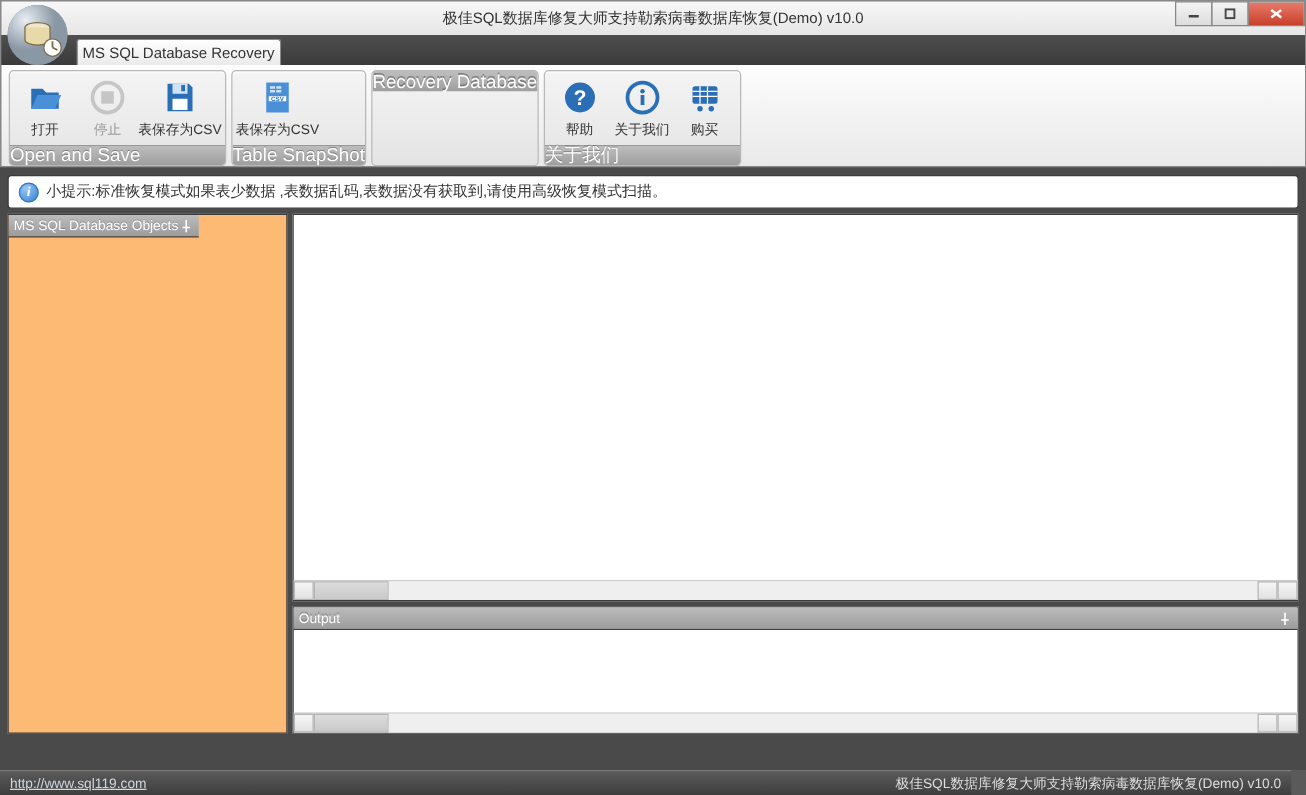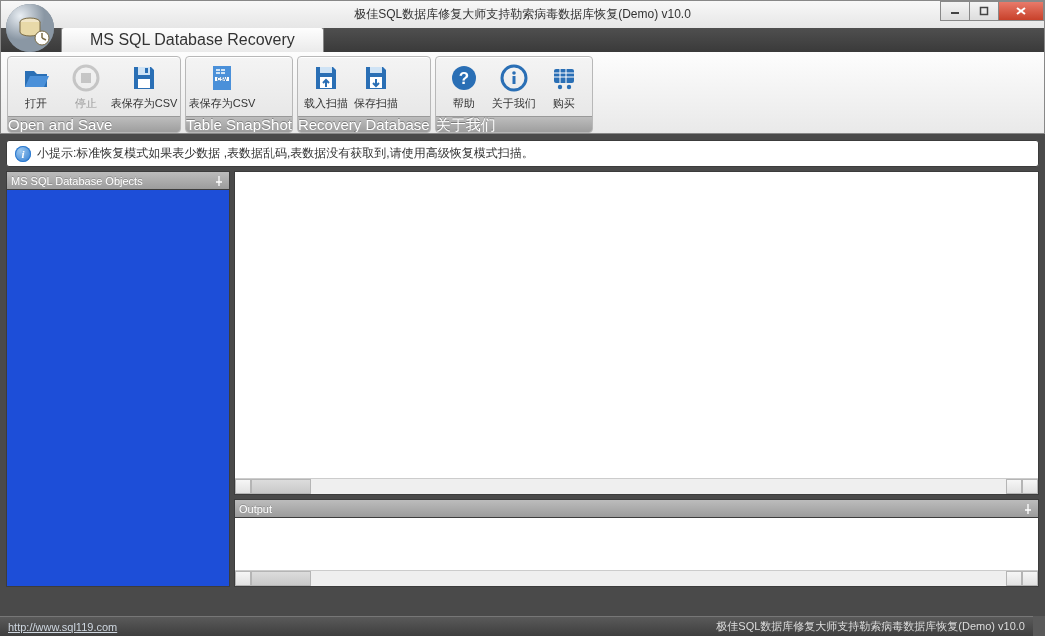--- a/index.html
+++ b/index.html
@@ -76,22 +76,22 @@
   border-right: 1px solid #888;
   display: flex;
   align-items: flex-end;
   padding-left: 60px;
 }
 .tabstrip .tab {
   background: linear-gradient(to bottom,#fefefe,#eaeaea);
   border: 1px solid #888;
   border-bottom: none;
   border-radius: 3px 3px 0 0;
-  padding: 3px 28px;
-  font-size: 16px;
+  padding: 3px 4px;
+  font-size: 12px;
   color: #333;
 }
 
 
 .ribbon {
   background: linear-gradient(to bottom,#fdfdfd,#e9e9e9);
   border: 1px solid #888;
   border-top: none;
   height: 82px;
   display: flex;
@@ -174,23 +174,23 @@
 
 .main {
   display: flex;
   margin: 0 6px;
   gap: 4px;
   height: 416px;
 }
 .left-panel {
   width: 224px;
   display: flex;
-  flex-direction: column;
+  flex-direction: row;
   border: 1px solid #3c3c3c;
-  background: #1d4ed8;
+  background: #fdba74;
 }
 .panel-header {
   height: 18px;
   background: linear-gradient(to bottom,#bcbcbc,#9c9c9c);
   border-bottom: 1px solid #3c3c3c;
   color: #fff;
   font-size: 11px;
   padding: 0 4px;
   display: flex;
   align-items: center;
@@ -207,21 +207,21 @@
   flex-direction: column;
   gap: 4px;
 }
 .content-panel {
   flex: 1;
   border: 1px solid #3c3c3c;
   background: #fff;
   position: relative;
 }
 .output-panel {
-  height: 88px;
+  height: 102px;
   border: 1px solid #3c3c3c;
   background: #fff;
   display: flex;
   flex-direction: column;
 }
 .output-body { flex: 1; }
 
 
 .hscroll {
   height: 16px;
@@ -382,44 +382,20 @@
                   <rect x="14" y="9" width="4" height="2" fill="#cfe3f5"></rect>
                 </svg>
             </span>
             <span class="label">表保存为CSV</span>
           </div>
         </div>
         <div class="footer">Table SnapShot</div>
       </div>
 
       <div class="ribbon-group">
-        <div class="items">
-          <div class="ribbon-item">
-            <span class="icon">
-              <svg width="30" height="30" viewBox="0 0 30 30">
-                  <path d="M5 4h17l3 3v19H5z" fill="#2a6fb5"></path>
-                  <rect x="9" y="4" width="12" height="6" fill="#cfe3f5"></rect>
-                  <rect x="9" y="14" width="12" height="11" fill="#fff"></rect>
-                  <path d="M15 24 v-7 M12 20 l3-3 3 3" stroke="#2a6fb5" stroke-width="2" fill="none"></path>
-                </svg>
-            </span>
-            <span class="label">载入扫描</span>
-          </div>
-          <div class="ribbon-item">
-            <span class="icon">
-              <svg width="30" height="30" viewBox="0 0 30 30">
-                  <path d="M5 4h17l3 3v19H5z" fill="#2a6fb5"></path>
-                  <rect x="9" y="4" width="12" height="6" fill="#cfe3f5"></rect>
-                  <rect x="9" y="14" width="12" height="11" fill="#fff"></rect>
-                  <path d="M15 16 v7 M12 20 l3 3 3-3" stroke="#2a6fb5" stroke-width="2" fill="none"></path>
-                </svg>
-            </span>
-            <span class="label">保存扫描</span>
-          </div>
-        </div>
         <div class="footer">Recovery Database</div>
       </div>
 
       <div class="ribbon-group">
         <div class="items">
           <div class="ribbon-item">
             <span class="icon">
               <svg width="30" height="30" viewBox="0 0 30 30">
                   <circle cx="15" cy="15" r="12" fill="#2a6fb5"></circle>
                   <text x="15" y="21" font-size="17" fill="#fff" text-anchor="middle" font-family="Arial" font-weight="bold">?</text>

